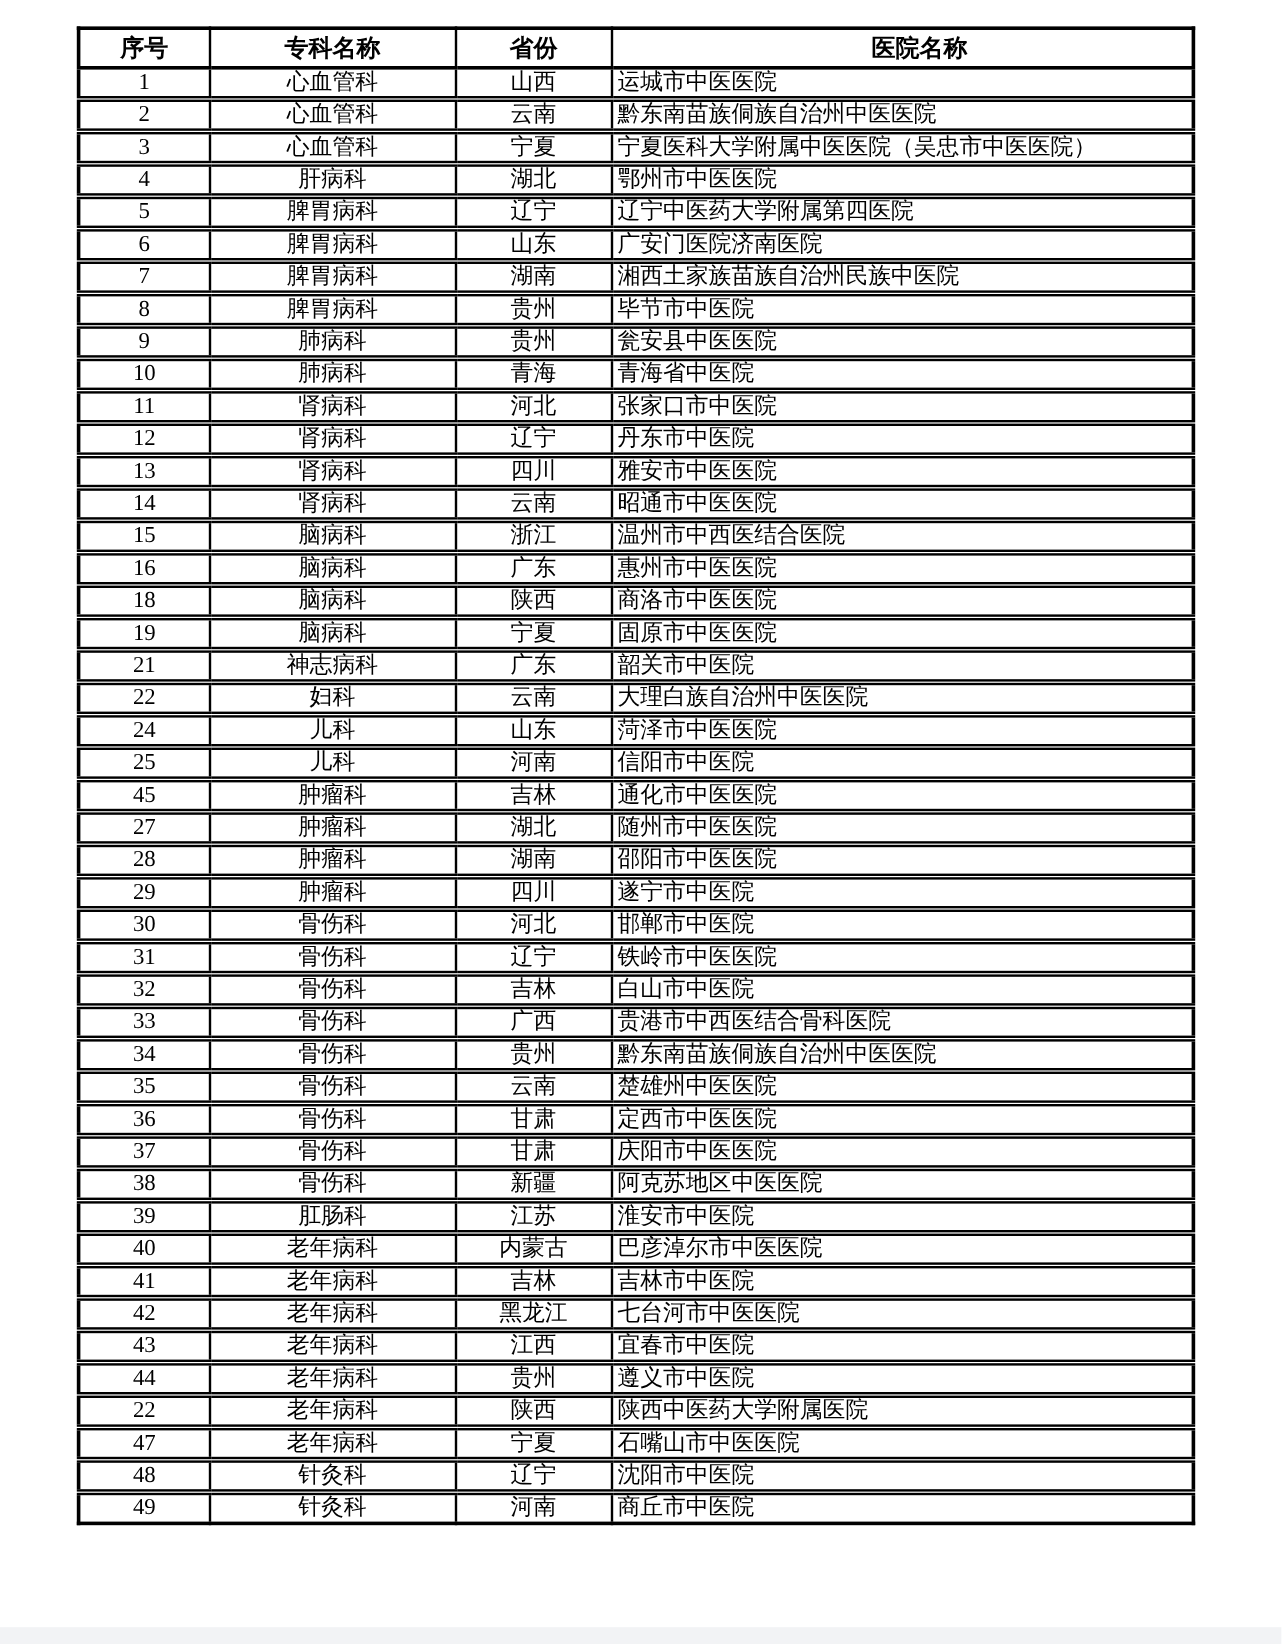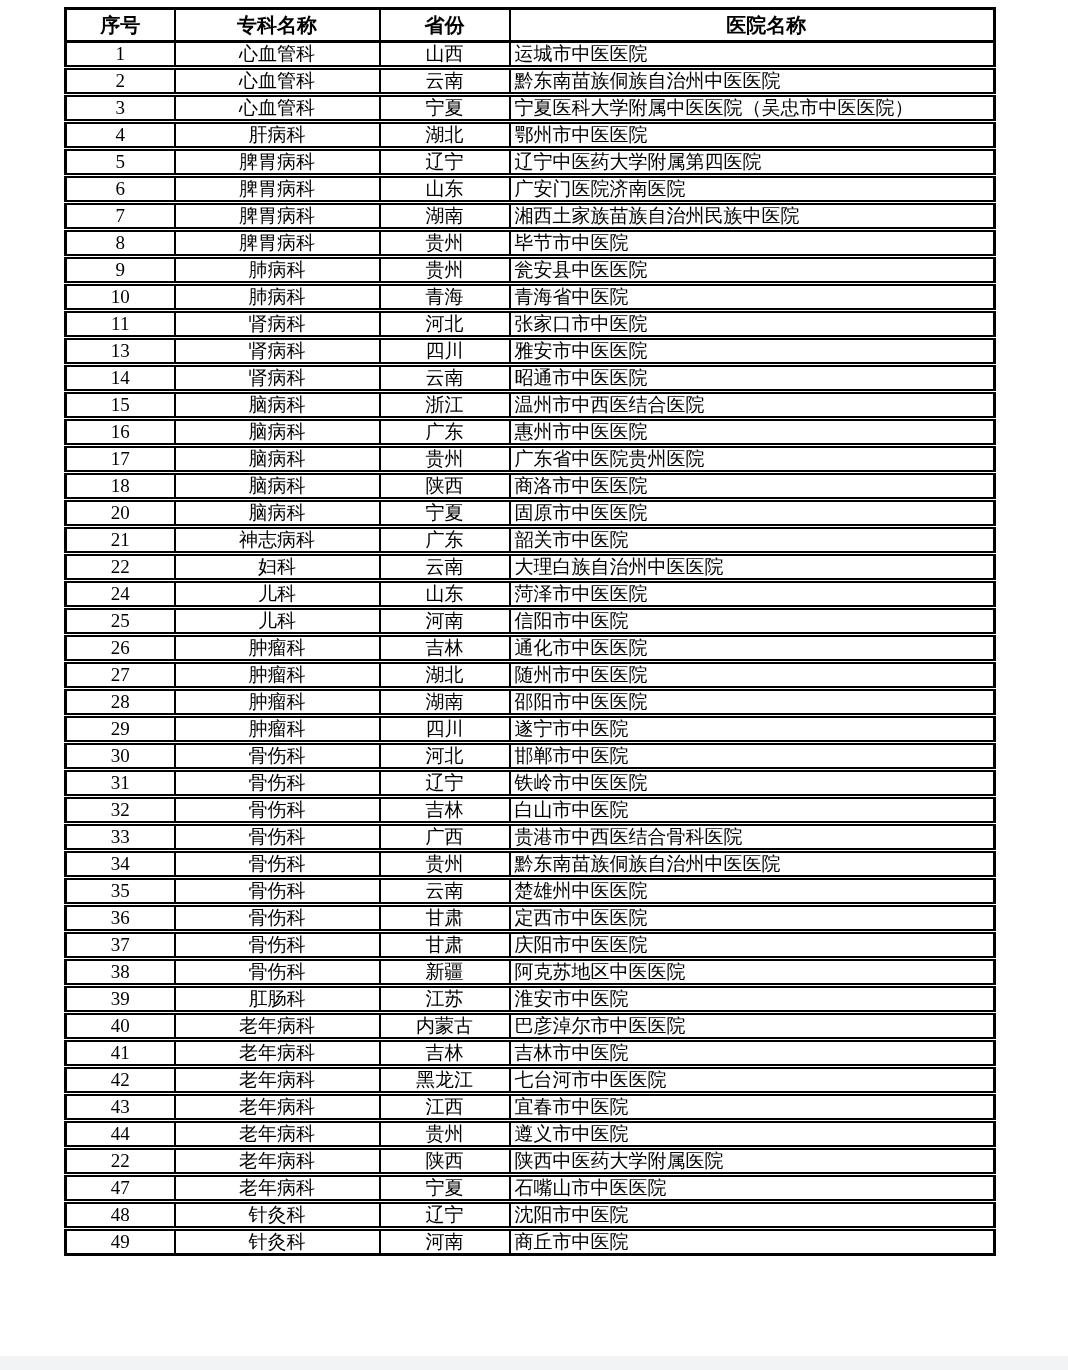--- a/index.html
+++ b/index.html
@@ -16,21 +16,21 @@
   .page {
     position: relative;
     width: 1068px;
     height: 1370px;
     overflow: hidden;
     background: #ffffff;
   }
   table.hospital-table {
     position: absolute;
     left: 64px;
-    top: 7px;
+    top: 22px;
     width: 929px;
     table-layout: fixed;
     border-collapse: collapse;
     border: 3px solid #000000;
   }
   col.c-index     { width: 109px; }
   col.c-specialty { width: 205px; }
   col.c-province  { width: 130px; }
   col.c-hospital  { width: 485px; }
   th, td {
@@ -158,20 +158,26 @@
           <td class="col-province">青海</td>
           <td class="col-hospital">青海省中医院</td>
         </tr>
         <tr>
           <td class="col-index">11</td>
           <td class="col-specialty">肾病科</td>
           <td class="col-province">河北</td>
           <td class="col-hospital">张家口市中医院</td>
         </tr>
         <tr>
+          <td class="col-index">12</td>
+          <td class="col-specialty">肾病科</td>
+          <td class="col-province">辽宁</td>
+          <td class="col-hospital">丹东市中医院</td>
+        </tr>
+        <tr>
           <td class="col-index">13</td>
           <td class="col-specialty">肾病科</td>
           <td class="col-province">四川</td>
           <td class="col-hospital">雅安市中医医院</td>
         </tr>
         <tr>
           <td class="col-index">14</td>
           <td class="col-specialty">肾病科</td>
           <td class="col-province">云南</td>
           <td class="col-hospital">昭通市中医医院</td>
@@ -182,33 +188,27 @@
           <td class="col-province">浙江</td>
           <td class="col-hospital">温州市中西医结合医院</td>
         </tr>
         <tr>
           <td class="col-index">16</td>
           <td class="col-specialty">脑病科</td>
           <td class="col-province">广东</td>
           <td class="col-hospital">惠州市中医医院</td>
         </tr>
         <tr>
-          <td class="col-index">17</td>
-          <td class="col-specialty">脑病科</td>
-          <td class="col-province">贵州</td>
-          <td class="col-hospital">广东省中医院贵州医院</td>
-        </tr>
-        <tr>
           <td class="col-index">18</td>
           <td class="col-specialty">脑病科</td>
           <td class="col-province">陕西</td>
           <td class="col-hospital">商洛市中医医院</td>
         </tr>
         <tr>
-          <td class="col-index">20</td>
+          <td class="col-index">19</td>
           <td class="col-specialty">脑病科</td>
           <td class="col-province">宁夏</td>
           <td class="col-hospital">固原市中医医院</td>
         </tr>
         <tr>
           <td class="col-index">21</td>
           <td class="col-specialty">神志病科</td>
           <td class="col-province">广东</td>
           <td class="col-hospital">韶关市中医院</td>
         </tr>
@@ -224,21 +224,21 @@
           <td class="col-province">山东</td>
           <td class="col-hospital">菏泽市中医医院</td>
         </tr>
         <tr>
           <td class="col-index">25</td>
           <td class="col-specialty">儿科</td>
           <td class="col-province">河南</td>
           <td class="col-hospital">信阳市中医院</td>
         </tr>
         <tr>
-          <td class="col-index">26</td>
+          <td class="col-index">45</td>
           <td class="col-specialty">肿瘤科</td>
           <td class="col-province">吉林</td>
           <td class="col-hospital">通化市中医医院</td>
         </tr>
         <tr>
           <td class="col-index">27</td>
           <td class="col-specialty">肿瘤科</td>
           <td class="col-province">湖北</td>
           <td class="col-hospital">随州市中医医院</td>
         </tr>

